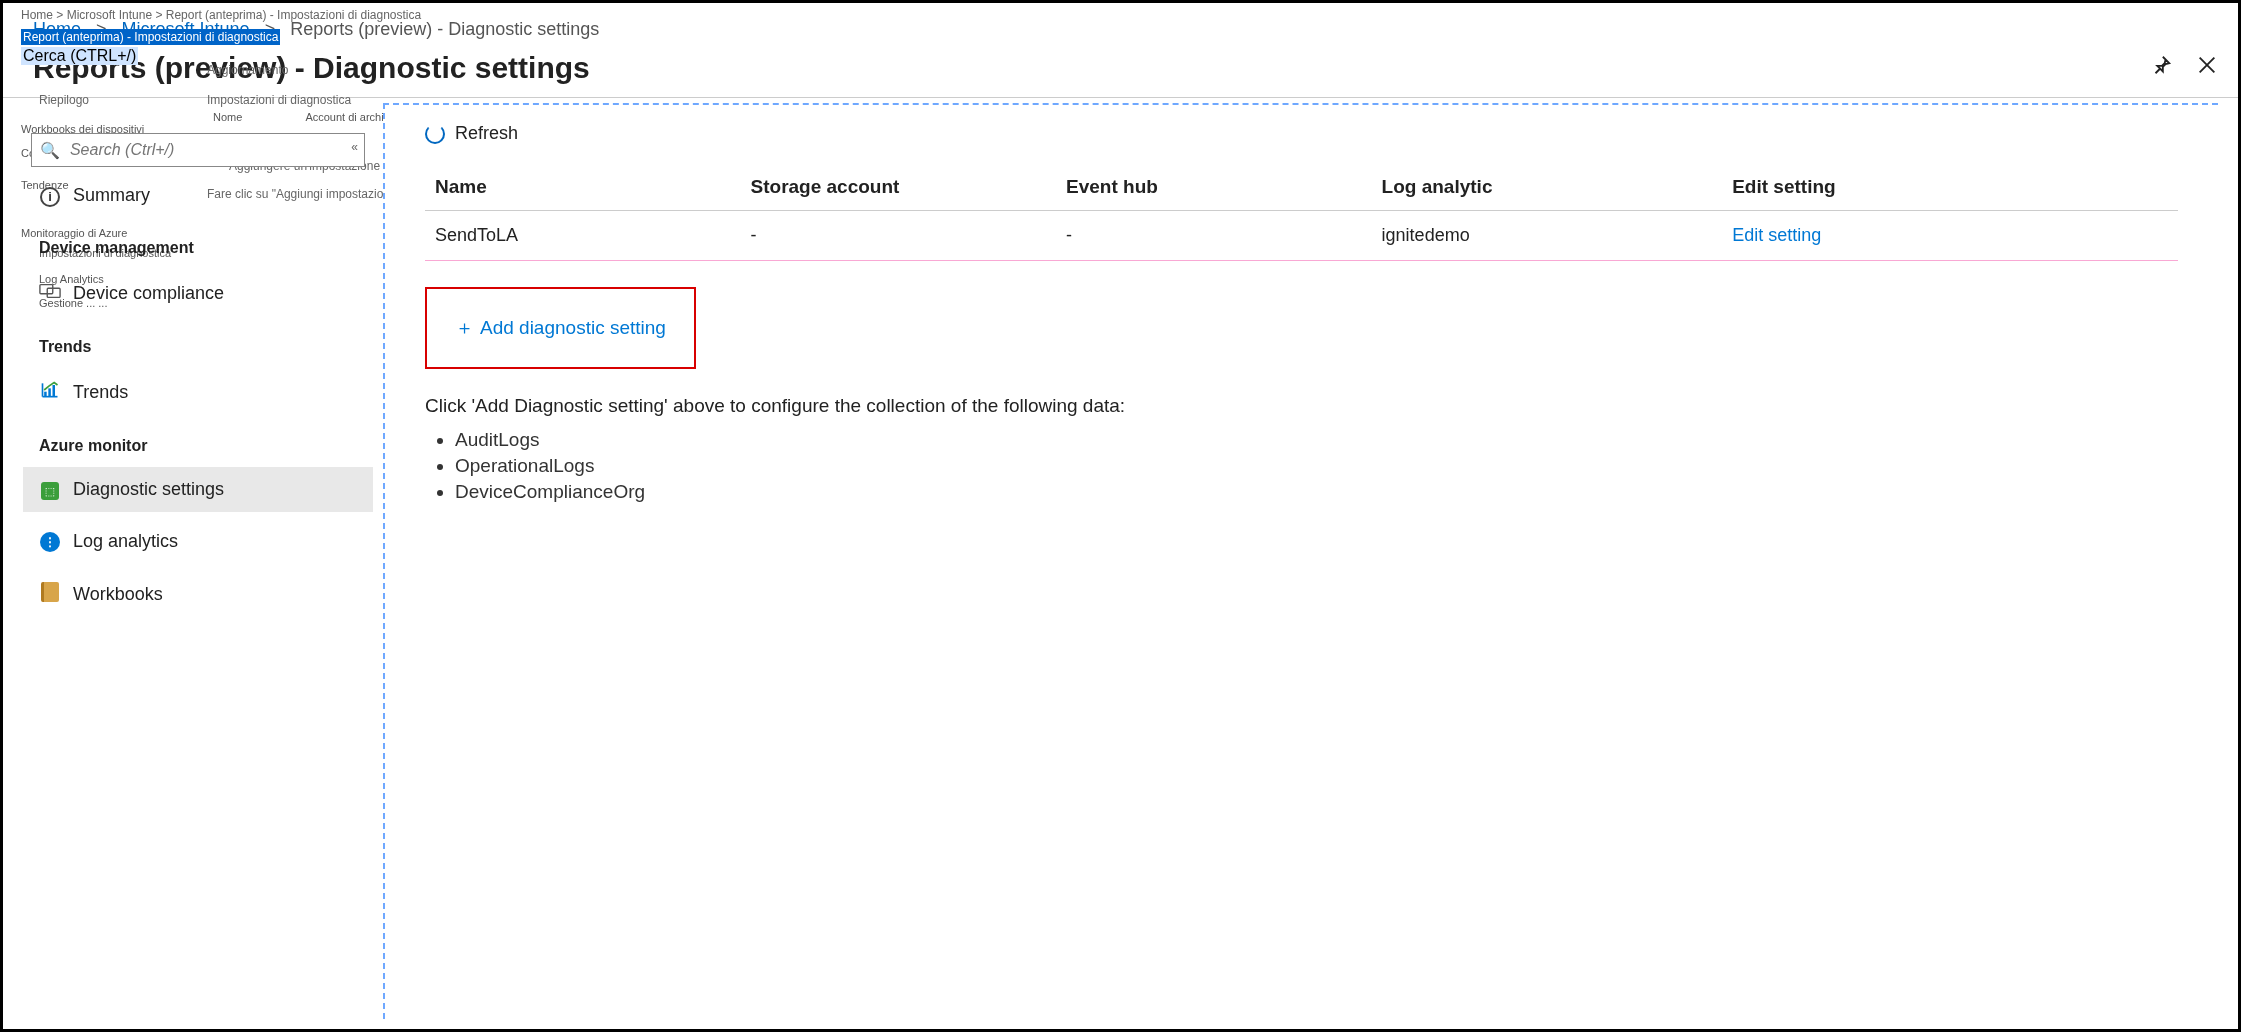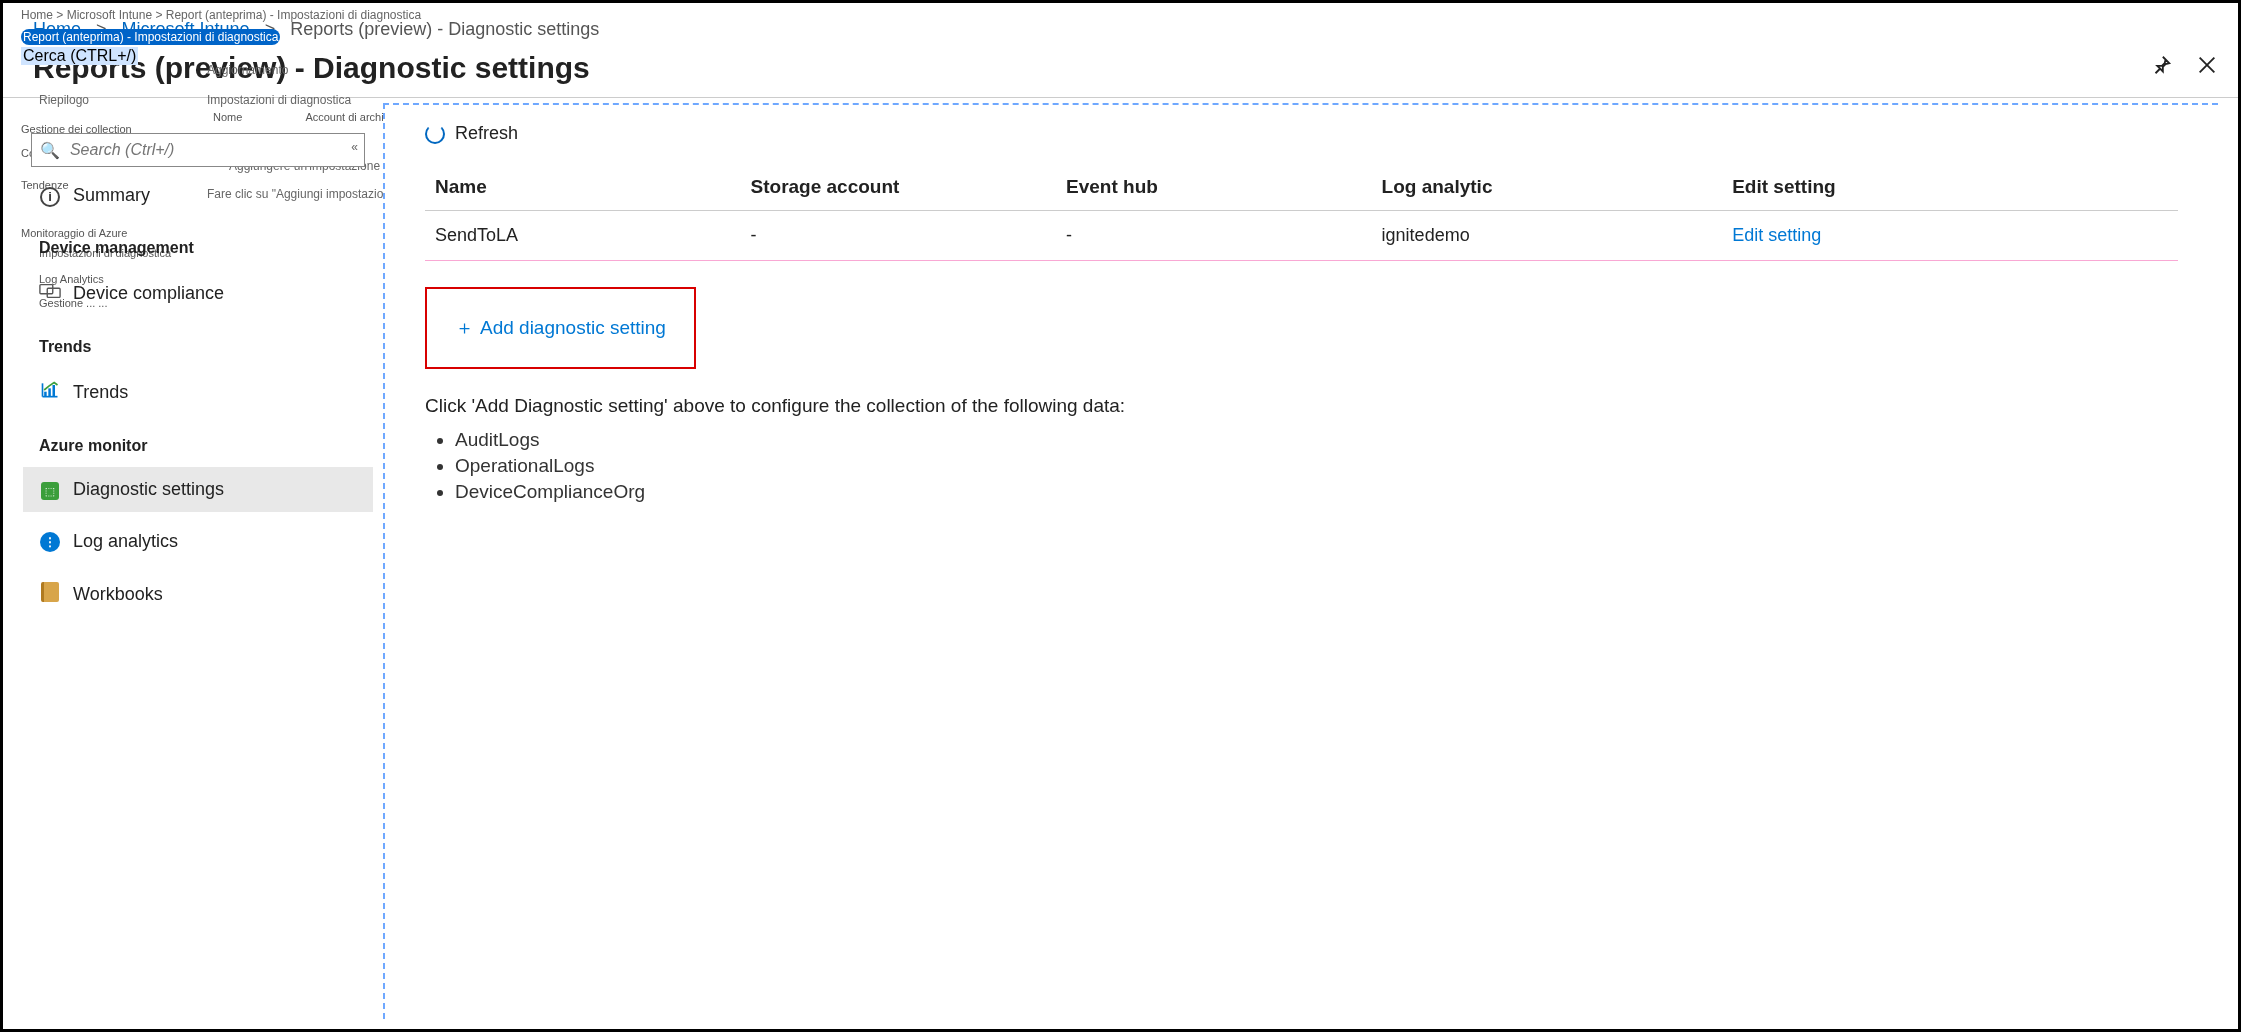--- a/index.html
+++ b/index.html
@@ -25,21 +25,20 @@
     white-space: nowrap;
   }
 
   .highlight-blue {
     background: #0064c8;
     color: #fff;
     padding: 1px 2px;
     font-size: 12px;
     position: absolute;
     z-index: 4;
-    border-radius: 8px;
   }
   .highlight-lt {
     background: #cfe4ff;
     color: #000;
     padding: 0 2px;
     font-size: 16px;
     position: absolute;
     z-index: 4;
   }
 
@@ -206,21 +205,21 @@
   <div>Modifica impostazione</div>
 </div>
 <div class="ghost-row2">
   <div style="width:280px"></div>
   <div style="width:70px">demo di ignite</div>
   <div>Modifica impostazione</div>
 </div>
 <div class="ghost" style="top:156px;left:226px">Aggiungere un'impostazione di diagnostica</div>
 <div class="ghost" style="top:184px;left:204px">Fare clic su "Aggiungi impostazione di diagnostica" sopra per configurare la raccolta dei dati seguenti:</div>
 
-<div class="ghost ghost-sidebar" style="top:120px">Gestione dei collection</div>
+<div class="ghost ghost-sidebar" style="top:120px">Workbooks dei dispositivi</div>
 <div class="ghost ghost-sidebar" style="top:144px">Conformità dispositivo</div>
 <div class="ghost ghost-sidebar" style="top:176px">Tendenze</div>
 <div class="ghost ghost-sidebar" style="top:224px">Monitoraggio di Azure</div>
 <div class="ghost ghost-sidebar" style="top:244px;left:36px">Impostazioni di diagnostica</div>
 <div class="ghost ghost-sidebar" style="top:270px;left:36px">Log Analytics</div>
 <div class="ghost ghost-sidebar" style="top:294px;left:36px">Gestione ... ...</div>
 
 <div class="breadcrumb-main">
   <a href="#">Home</a>
   <span class="sep">&gt;</span>

